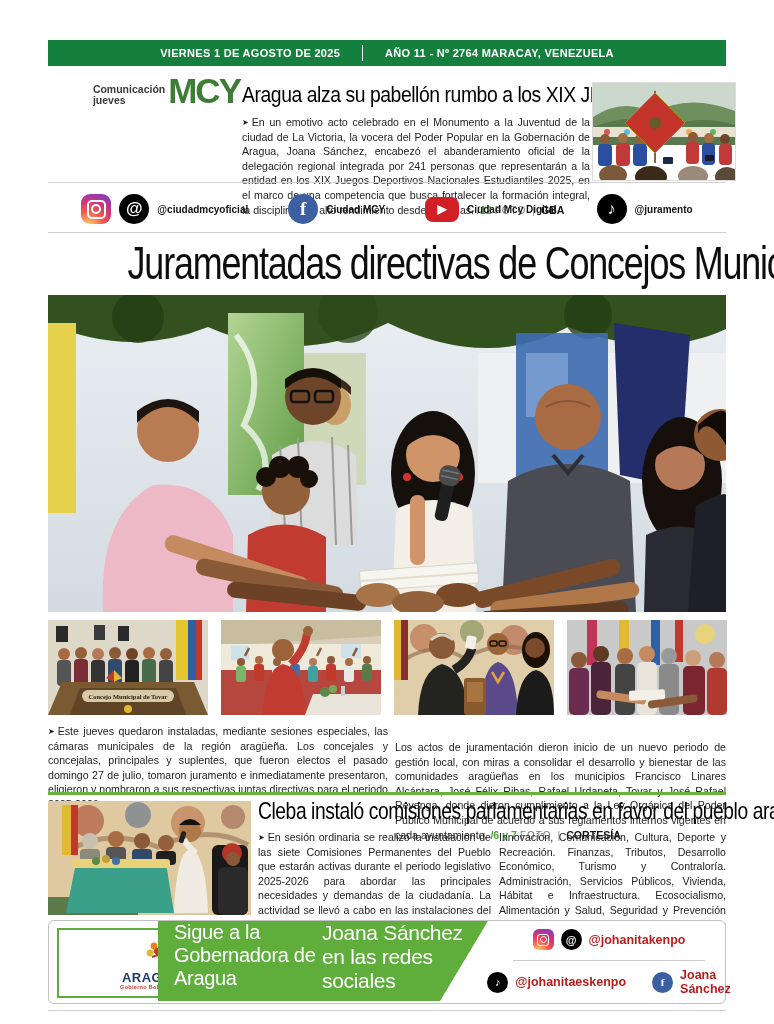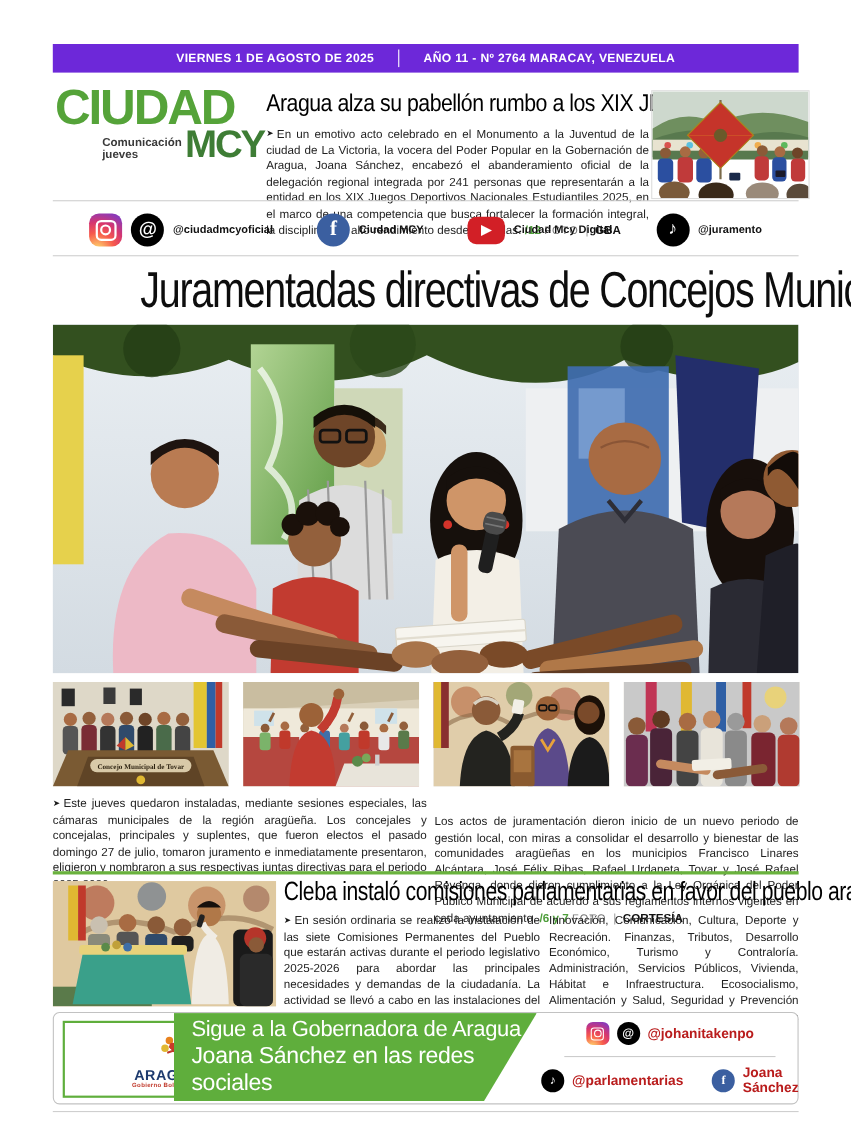--- a/index.html
+++ b/index.html
@@ -1,21 +1,21 @@
 <!DOCTYPE html>
 <html><head>
 <meta charset="utf-8">
 <style>
   html,body{margin:0;padding:0;background:#ffffff;}
   .page{position:relative;width:774px;height:1024px;background:#fff;overflow:hidden;
         font-family:"Liberation Sans",sans-serif;color:#111;}
   .hairline{position:absolute;left:48px;right:48px;border-top:1px solid #cfcfcf;}
 
   
-  .topbar{position:absolute;left:48px;right:48px;top:40px;height:26px;background:#6d28d9;
+  .topbar{position:absolute;left:48px;right:48px;top:40px;height:26px;background:#15803d;
           display:flex;align-items:center;justify-content:center;gap:0;}
   .topbar span{color:#fff;font-weight:bold;font-size:11px;letter-spacing:.3px;}
   .topbar .vd{width:1px;height:16px;background:#ffffff;margin:0 22px;}
 
   
   .logo{position:absolute;left:50px;top:78px;width:190px;}
   .logo .l1{font-size:45px;font-weight:bold;letter-spacing:-2px;color:#55a339;line-height:.9;}
   .logo .row2{display:flex;align-items:flex-start;justify-content:flex-end;margin-top:-2px;}
   .logo .tag{text-align:left;font-size:10.5px;font-weight:bold;color:#3a3a3a;line-height:1.05;margin-right:3px;margin-top:8px;}
   .logo .l2{font-size:35px;font-weight:bold;letter-spacing:-2px;color:#3e7d35;line-height:.85;}
@@ -78,21 +78,21 @@
   .s2credit{text-align:right;margin-top:2px;}
 
   
   .footer{position:absolute;left:48px;right:48px;top:920px;height:82px;border:1px solid #c2c2c2;border-radius:6px;background:#fff;}
   .flogo{position:absolute;left:8px;top:7px;width:97px;height:66px;border:2px solid #5fae3c;background:#fff;
          display:flex;flex-direction:column;align-items:flex-end;justify-content:center;padding-left:26px;}
   .flogo .nm{font-size:13px;font-weight:bold;color:#1d3a6e;letter-spacing:.5px;line-height:1;}
   .flogo .sb{font-size:5.5px;color:#c0392b;font-weight:bold;letter-spacing:.3px;}
   .ribbon{position:absolute;left:109px;top:0;width:330px;height:80px;background:#5fae3c;
           clip-path:polygon(0 0,100% 0,calc(100% - 48px) 100%,0 100%);
-          display:flex;flex-direction:column;justify-content:center;padding-left:16px;box-sizing:border-box;}
+          display:flex;flex-direction:row;justify-content:center;padding-left:16px;box-sizing:border-box;}
   .ribbon .r1{color:#fff;font-size:20px;letter-spacing:-.3px;line-height:1.15;}
   .ribbon .r2{color:#fff;font-size:21px;font-weight:normal;letter-spacing:-.3px;line-height:1.15;}
   .fsocial{position:absolute;left:450px;right:6px;top:0;height:80px;}
   .frow{display:flex;align-items:center;justify-content:center;gap:7px;}
   .frow1{position:absolute;left:0;right:0;top:8px;}
   .fdiv{position:absolute;left:14px;right:14px;top:39px;border-top:1px solid #ccc;}
   .frow2{position:absolute;left:0;right:0;top:47px;}
   .frow .txt{font-size:12.5px;font-weight:bold;color:#b91c1c;}
   .frow .vbar{width:1px;height:18px;background:#bbb;margin:0 6px;}
 
@@ -103,21 +103,20 @@
 
 <div class="page">
 
   <div class="topbar">
     <span>VIERNES 1 DE AGOSTO DE  2025</span>
     <span class="vd"></span>
     <span>AÑO 11 - Nº 2764 MARACAY, VENEZUELA</span>
   </div>
 
   <div class="logo">
-    <div class="l1">CIUDAD</div>
     <div class="row2">
       <div class="tag">
         <div>Comunicación</div>
         <div>jueves</div>
       </div>
       <div class="l2">MCY</div>
     </div>
   </div>
 
   <div class="tstory">
@@ -510,21 +509,21 @@
       <div class="frow frow1">
         <div class="ic sm ic-ig">
             <div class="ig-in"></div>
           </div>
         <div class="ic sm ic-th">@</div>
         <span class="txt">@johanitakenpo</span>
       </div>
       <div class="fdiv"></div>
       <div class="frow frow2">
         <div class="ic sm ic-tk">♪</div>
-        <span class="txt">@parlamentarias</span>
+        <span class="txt">@johanitaeskenpo</span>
         <div class="vbar"></div>
         <div class="ic sm ic-fb">f</div>
         <span class="txt">Joana Sánchez</span>
       </div>
     </div>
   </div>
 
   <div class="bottomline"></div>
 
 </div>

